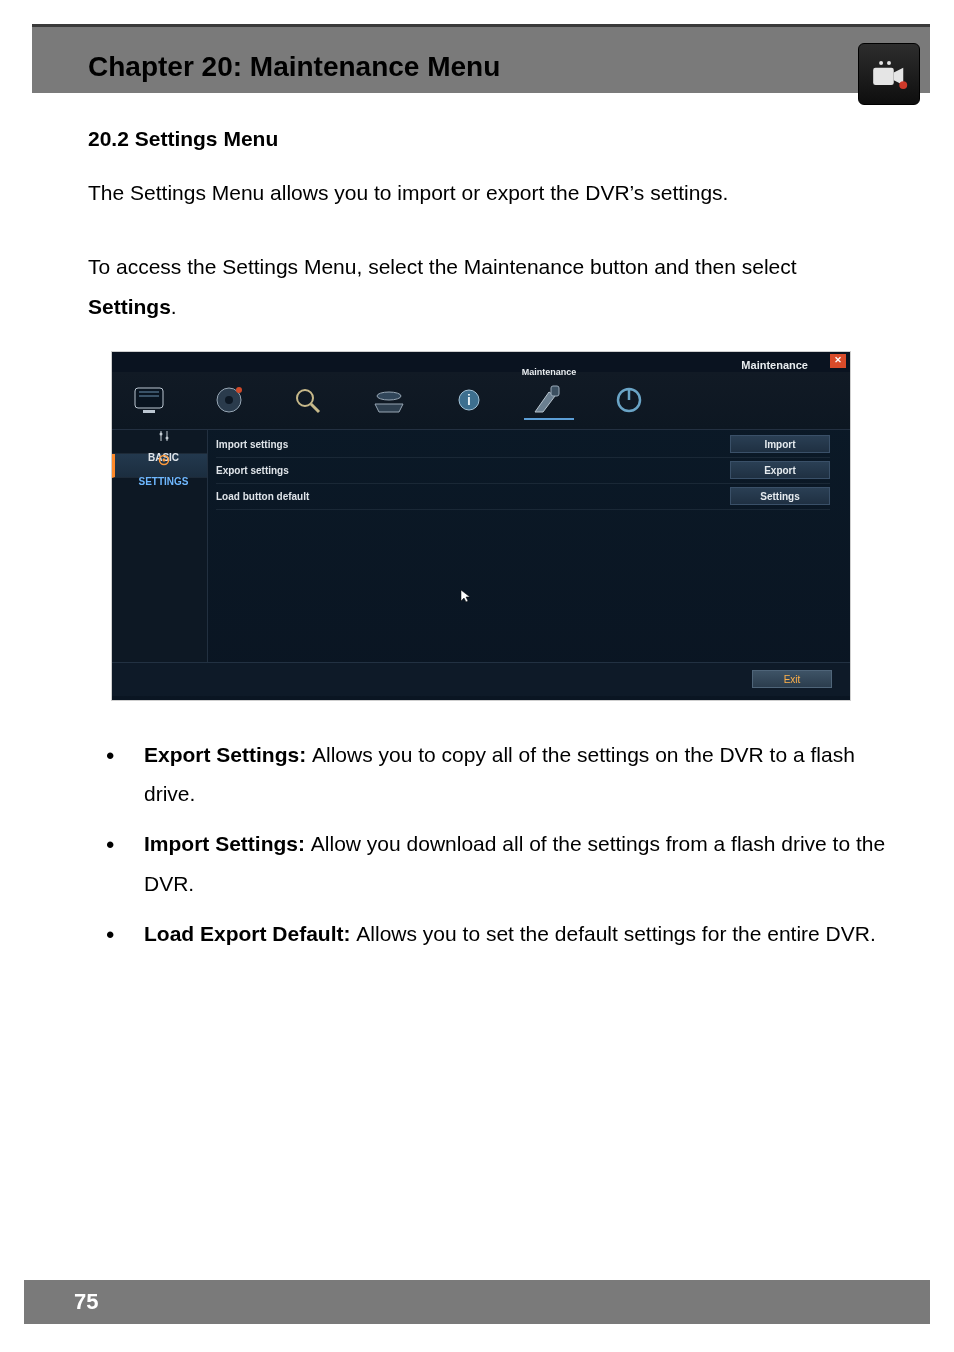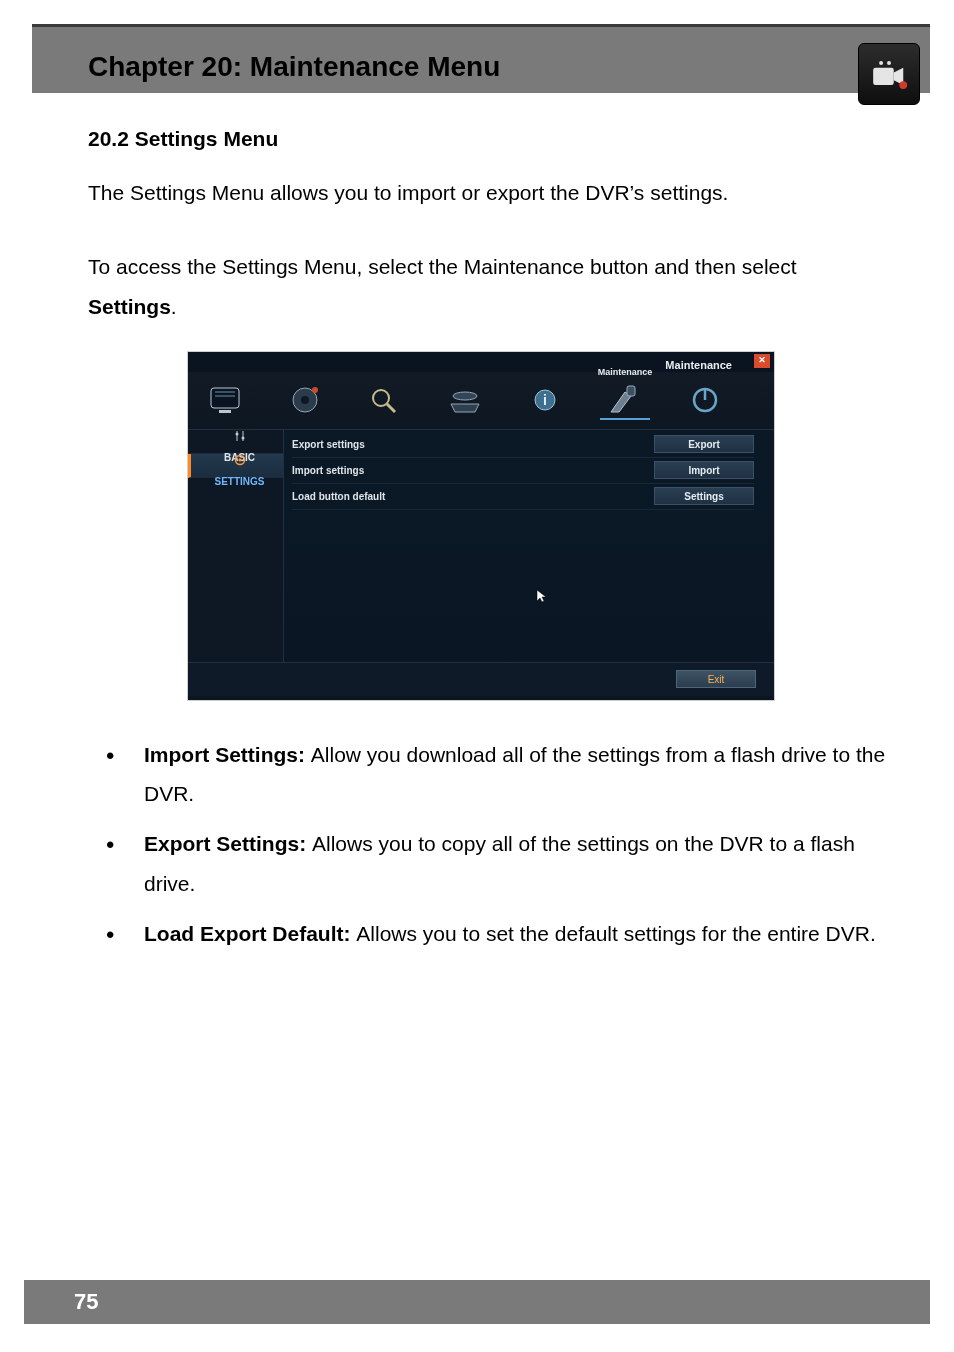--- a/index.html
+++ b/index.html
@@ -23,21 +23,21 @@
   }
   .chapter-icon svg { width: 38px; height: 32px; }
 
   .body-text { padding: 26px 56px 0 56px; color: #000; font-size: 21px; line-height: 1.9; }
   .section-heading { font-weight: bold; margin-bottom: 14px; }
   .bold { font-weight: bold; }
 
   
   .shot {
     margin: 24px auto 0 auto;
-    width: 588px; height: 350px;
+    width: 740px; height: 350px;
     background: linear-gradient(#0b1a28 0%, #0a1522 100%);
     border: 1px solid #cfcfcf;
     position: relative;
     color: #e8ecef;
     font-size: 11px;
   }
   .shot-titlebar {
     height: 20px; background: #0a1320; position: relative;
     font-family: Arial, sans-serif;
   }
@@ -196,26 +196,26 @@
                   <circle cx="6" cy="6" r="4.5" fill="none" stroke="#ff9a3a" stroke-width="1.5"></circle>
                   <circle cx="6" cy="6" r="1.5" fill="#ff9a3a"></circle>
                 </svg>
             </span>
             <span>SETTINGS</span>
           </div>
         </div>
 
         <div class="shot-rows">
           <div class="row">
+            <span class="row-label">Import settings</span>
+            <div class="row-btn">Import</div>
+          </div>
+          <div class="row">
             <span class="row-label">Export settings</span>
             <div class="row-btn">Export</div>
-          </div>
-          <div class="row">
-            <span class="row-label">Import settings</span>
-            <div class="row-btn">Import</div>
           </div>
           <div class="row">
             <span class="row-label">Load button default</span>
             <div class="row-btn">Settings</div>
           </div>
         </div>
       </div>
 
       <div class="cursor-arrow">
         <svg width="12" height="14" viewBox="0 0 12 14">
@@ -224,24 +224,24 @@
       </div>
 
       <div class="shot-bottom">
         <div class="exit-btn">Exit</div>
       </div>
     </div>
   </div>
 
   <ul class="bullets">
     <li>
-      <strong>Import Settings: </strong><span>Allow you download all of the settings from a flash drive to the DVR.</span>
+      <strong>Export Settings: </strong><span>Allows you to copy all of the settings on the DVR to a flash drive.</span>
     </li>
     <li>
-      <strong>Export Settings: </strong><span>Allows you to copy all of the settings on the DVR to a flash drive.</span>
+      <strong>Import Settings: </strong><span>Allow you download all of the settings from a flash drive to the DVR.</span>
     </li>
     <li>
       <strong>Load Export Default: </strong><span>Allows you to set the default settings for the entire DVR.</span>
     </li>
   </ul>
 
   <div class="footer-bar">
     <span>75</span>
   </div>
 

